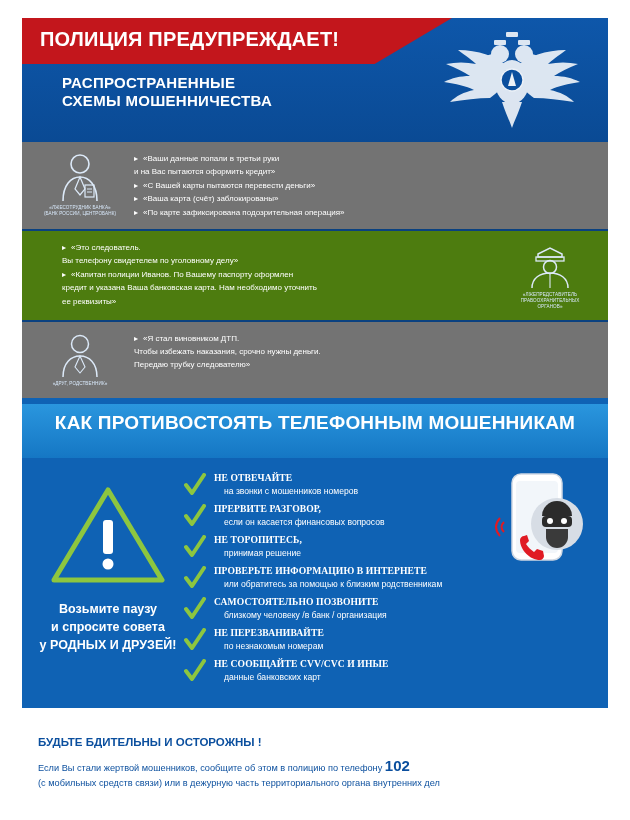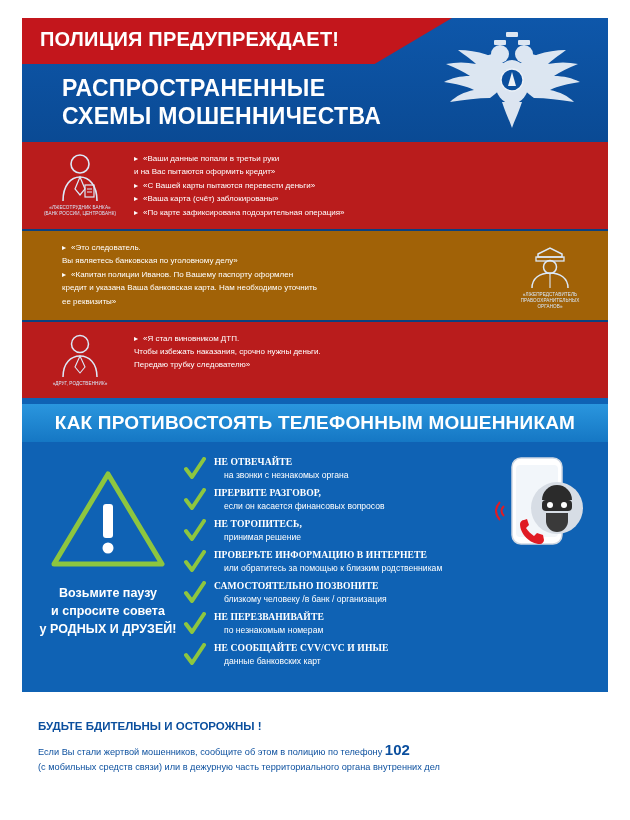--- a/index.html
+++ b/index.html
@@ -52,21 +52,21 @@
     color: #ffffff;
     font-size: 20px;
     font-weight: bold;
     letter-spacing: 0.2px;
   }
   .header-title {
     position: absolute;
     left: 40px;
     top: 56px;
     color: #ffffff;
-    font-size: 23px;
+    font-size: 15px;
     font-weight: bold;
     line-height: 1.22;
     letter-spacing: 0.3px;
   }
   .eagle {
     position: absolute;
     right: 16px;
     top: 4px;
     width: 160px;
     height: 112px;
@@ -79,22 +79,22 @@
     padding: 0 0 6px 0;
   }
   .scheme-row {
     position: relative;
     display: flex;
     align-items: flex-start;
     padding: 9px 12px 9px 12px;
     min-height: 76px;
     box-sizing: border-box;
   }
-  .scheme-row.alt { background: #a16207; }
-  .scheme-row.alt2 { background: #b91c1c; }
+  .scheme-row.alt { background: #4d7c0f; }
+  .scheme-row.alt2 { background: #737373; }
   .scheme-sep {
     height: 2px;
     background: #0a4180;
     margin: 0;
   }
   .figure {
     width: 92px;
     flex: 0 0 92px;
     text-align: center;
     color: #cfe2f7;
@@ -126,21 +126,21 @@
   .bullet.cont { padding-left: 0; }
 
   
   .counter-banner {
     background: #1b86d4;
     background: linear-gradient(180deg,#2a96de 0%, #1577c4 100%);
     color: #ffffff;
     font-size: 19px;
     font-weight: bold;
     text-align: center;
-    padding: 8px 0 8px 0;
+    padding: 8px 0 24px 0;
     letter-spacing: 0.2px;
   }
 
   
   .advice {
     position: relative;
     background: #0f62b4;
     padding: 10px 10px 14px 10px;
     min-height: 250px;
     box-sizing: border-box;
@@ -287,21 +287,21 @@
           <div class="bullet"><span class="mark">▸</span><span>«Ваша карта (счёт) заблокированы»</span></div>
           <div class="bullet"><span class="mark">▸</span><span>«По карте зафиксирована подозрительная операция»</span></div>
         </div>
       </div>
 
       <div class="scheme-sep"></div>
 
       <div class="scheme-row alt">
         <div class="bullets" style="padding-left:28px;">
           <div class="bullet"><span class="mark">▸</span><span>«Это следователь.</span></div>
-          <div class="bullet cont"><span>Вы являетесь банковская по уголовному делу»</span></div>
+          <div class="bullet cont"><span>Вы телефону свидетелем по уголовному делу»</span></div>
           <div class="bullet"><span class="mark">▸</span><span>«Капитан полиции Иванов. По Вашему паспорту оформлен</span></div>
           <div class="bullet cont"><span>кредит и указана Ваша банковская карта. Нам необходимо уточнить</span></div>
           <div class="bullet cont"><span>ее реквизиты»</span></div>
         </div>
         <div class="figure">
           <svg width="60" height="50" viewBox="0 0 60 50">
             <path d="M18 14 L30 8 L42 14 L42 17 L18 17 Z" fill="none" stroke="#dce9f8" stroke-width="1.5"></path>
             <rect x="16" y="17" width="28" height="4" fill="none" stroke="#dce9f8" stroke-width="1.3"></rect>
             <circle cx="30" cy="27" r="6.5" fill="none" stroke="#dce9f8" stroke-width="1.5"></circle>
             <path d="M12 48 C12 38 20 33 30 33 C40 33 48 38 48 48" fill="none" stroke="#dce9f8" stroke-width="1.5"></path>
@@ -354,21 +354,21 @@
           </div>
         </div>
 
         <div class="tips-col">
 
           <div class="tip">
             <svg class="check" viewBox="0 0 22 24">
                 <path d="M2 12 L8 20 L20 2" fill="none" stroke="#8dc63f" stroke-width="4" stroke-linecap="round" stroke-linejoin="round"></path>
               </svg>
             <div class="tip-head">НЕ ОТВЕЧАЙТЕ</div>
-            <div class="tip-sub">на звонки с незнакомых органа</div>
+            <div class="tip-sub">на звонки с мошенников номеров</div>
           </div>
 
           <div class="tip">
             <svg class="check" viewBox="0 0 22 24">
                 <path d="M2 12 L8 20 L20 2" fill="none" stroke="#8dc63f" stroke-width="4" stroke-linecap="round" stroke-linejoin="round"></path>
               </svg>
             <div class="tip-head">ПРЕРВИТЕ РАЗГОВОР,</div>
             <div class="tip-sub">если он касается финансовых вопросов</div>
           </div>
 

